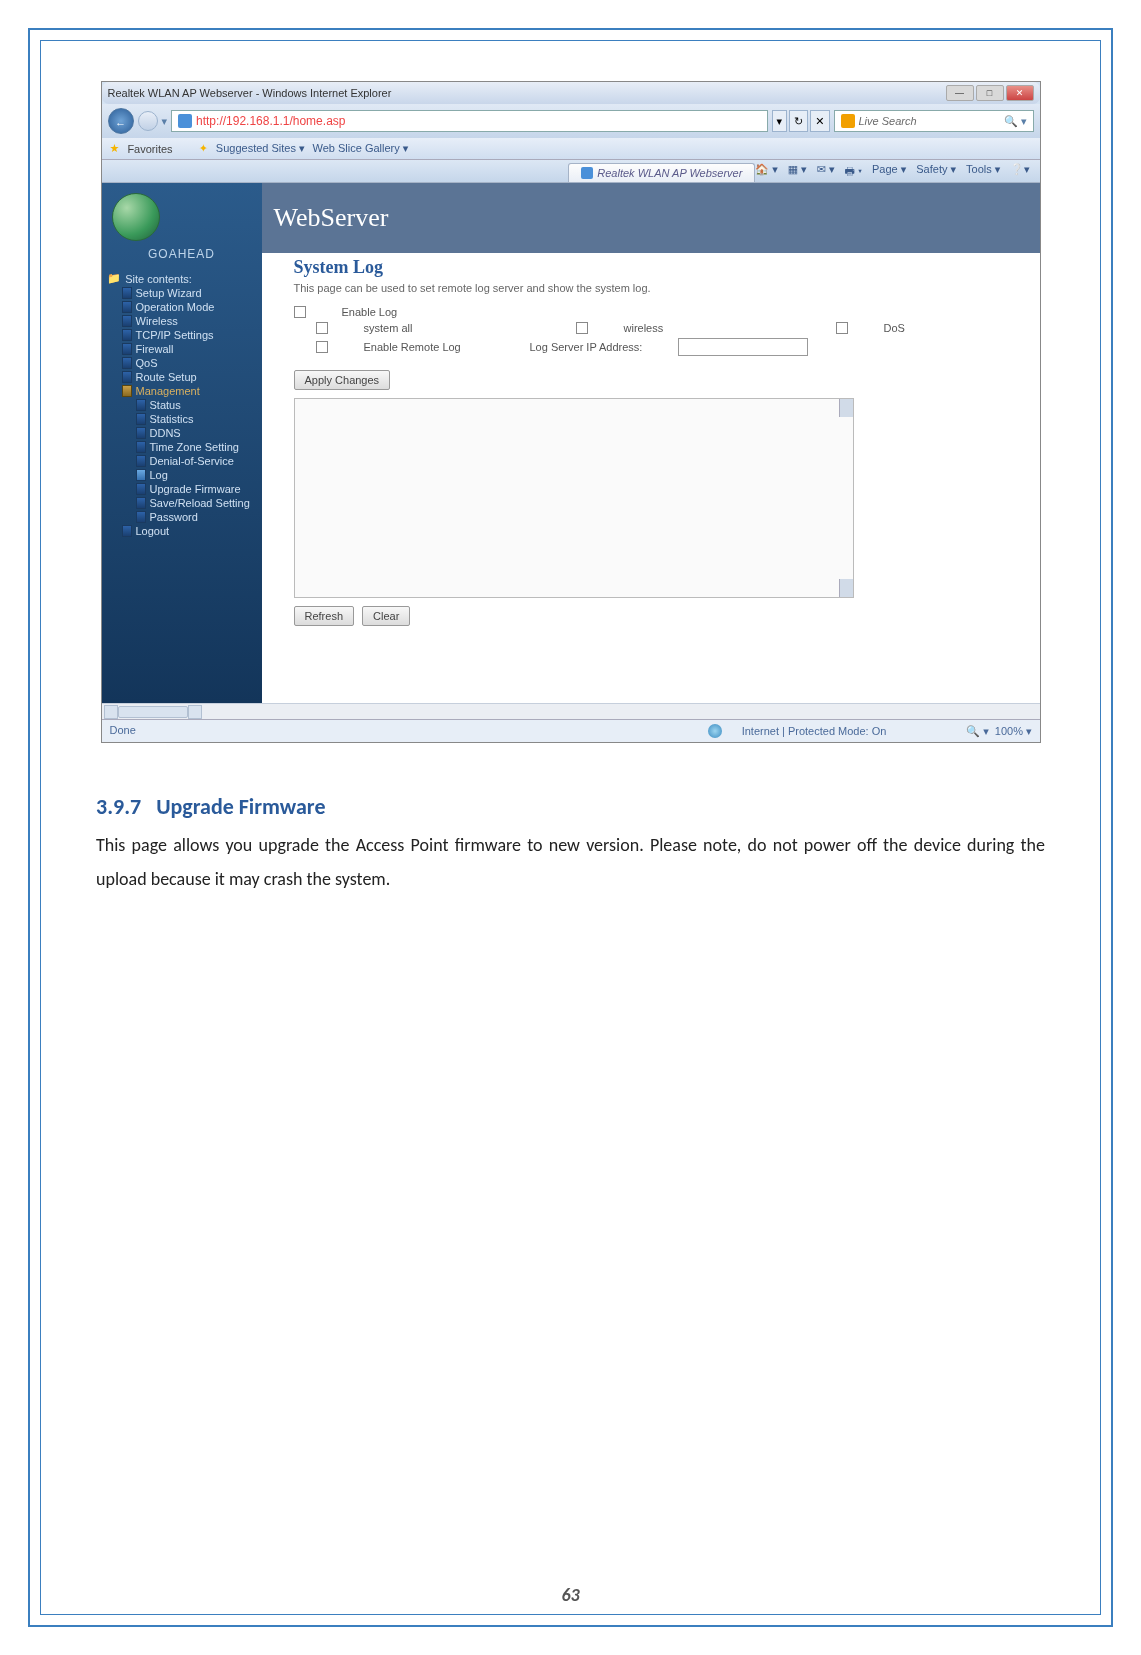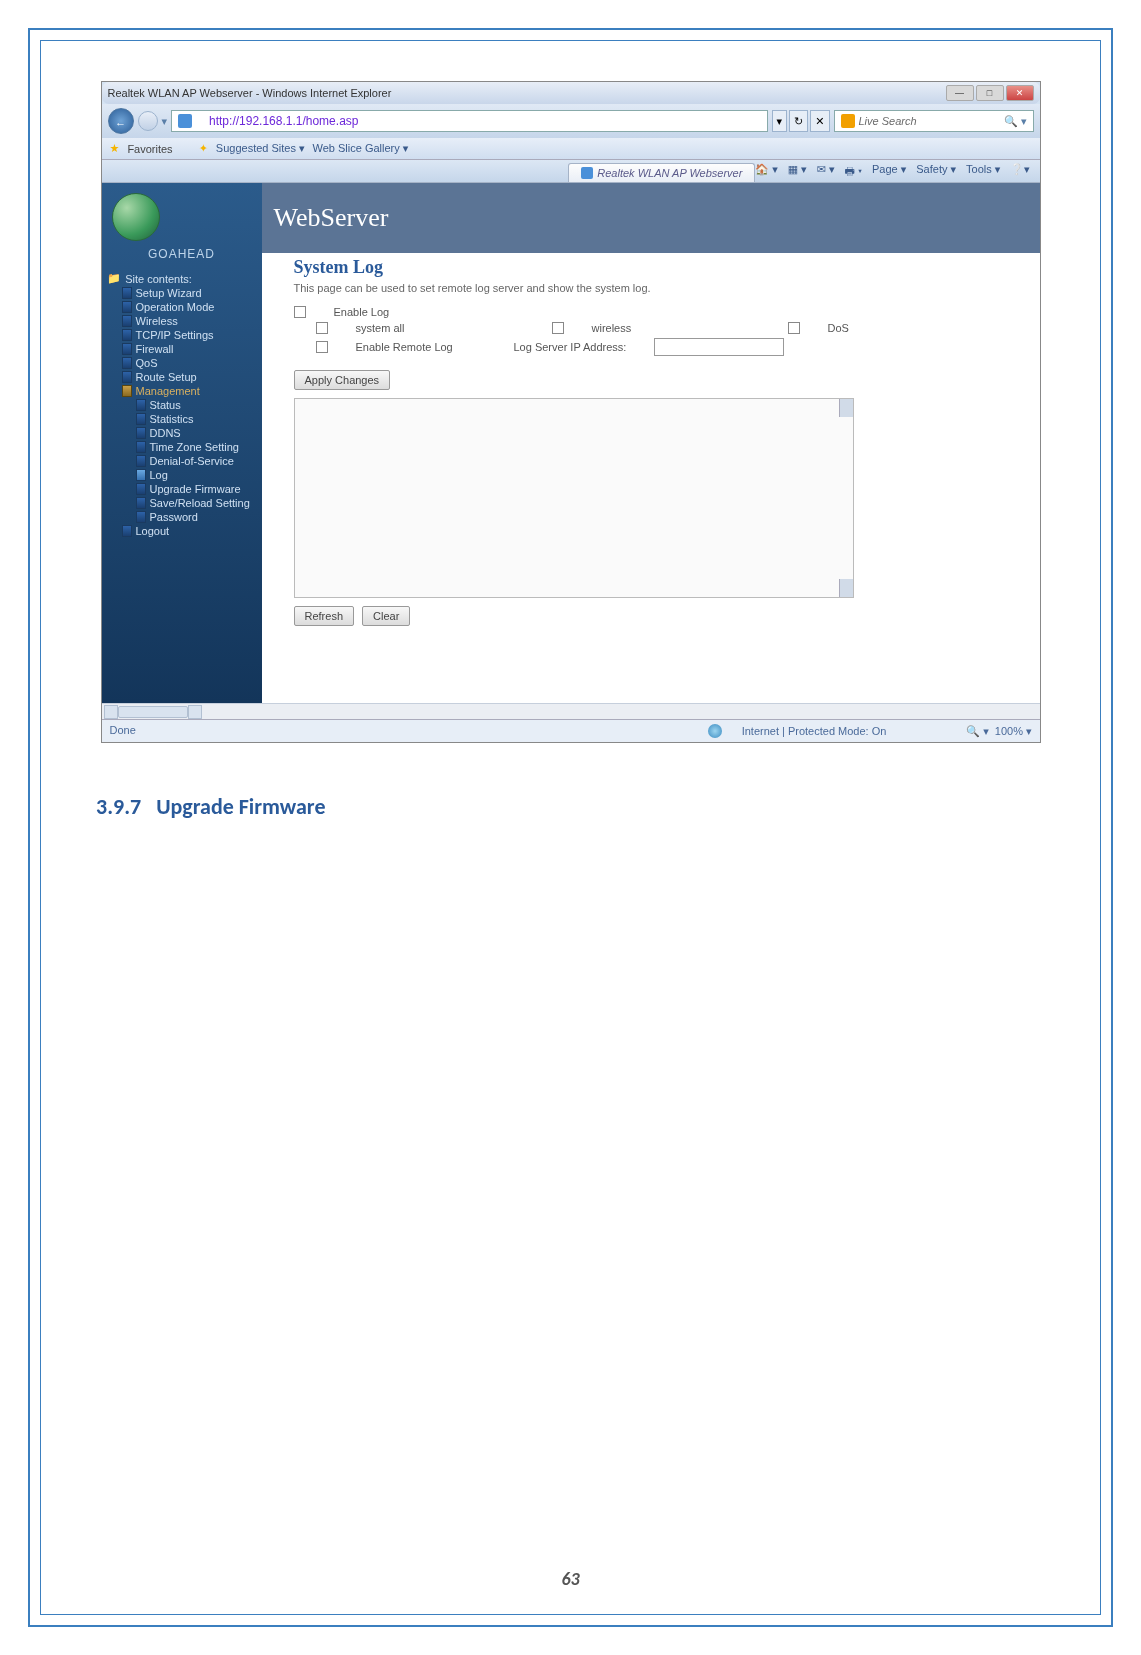--- a/index.html
+++ b/index.html
@@ -66,22 +66,22 @@
     }
     .addr-input {
       flex: 1;
       background: #fff;
       border: 1px solid #8aa;
       height: 22px;
       padding: 0 6px;
       display: flex;
       align-items: center;
       font-size: 12px;
-      color: #6d28d9;
-      gap:17px;
+      color: #ef4444;
+      gap:4px;
     }
     .addr-input .ie-icon { width:14px;height:14px;background:#4a90d9;border-radius:2px;display:inline-block; }
     .addr-tail { display:flex; align-items:center; gap:2px; }
     .addr-tail .btn { height:22px; border:1px solid #9cb3ce; background:#e7eef7; padding:0 4px; line-height:20px; font-size:11px; }
     .search-box {
       width: 200px;
       background: #fff;
       border: 1px solid #8aa;
       height: 22px;
       padding: 0 6px;
@@ -153,21 +153,21 @@
     .main {
       flex:1;
       background: linear-gradient(#5b7495 0, #5b7495 70px, #ffffff 70px, #ffffff 100%);
       padding-bottom: 10px;
     }
     .banner { height:70px; display:flex; align-items:center; padding-left: 12px; }
     .banner-title { color:#fff; font-size:26px; font-family: Georgia, serif; }
     .page-body { padding: 4px 14px 10px 32px; background:#fff; }
     .page-h1 { color:#2a5a9a; font-size:18px; font-weight:bold; font-family: Georgia, serif; margin-bottom:4px; }
     .page-desc { font-size:11px; color:#666; margin-bottom:12px; }
-    .field-row { display:flex; align-items:center; gap: 28px; margin: 4px 0; font-size:11px; color:#555;}
+    .field-row { display:flex; align-items:center; gap: 36px; margin: 4px 0; font-size:11px; color:#555;}
     .field-row.indent { padding-left: 22px; }
     .chk { width:12px;height:12px;border:1px solid #888;background:#fff;display:inline-block;}
     .lbl { min-width: 100px; display:inline-block;}
     .txtinput { width: 130px; height:18px; border:1px solid #999; background:#fff;}
     .btn-classic { background: linear-gradient(#f7f7f7,#dcdcdc); border:1px solid #999; padding:3px 10px; font-size:11px; color:#444; border-radius:2px;}
     .log-area { width: 560px; height: 200px; border: 1px solid #bbb; background: #fafafa; margin: 8px 0; position:relative;}
     .log-area .scroll-thumb { position:absolute; right:0; top:0; width:14px; height:18px; background:#d1dbe8; border-left:1px solid #aab;}
     .log-area .scroll-thumb.bot { top:auto; bottom:0;}
     .btnrow { display:flex; gap:8px; margin-top:6px;}
     .statusbar { background:#e7eef7; border-top:1px solid #aab; padding:4px 8px; display:flex; justify-content:space-between; color:#4a6a9a; font-size:11px;}
@@ -184,21 +184,21 @@
       margin: 0 0 8px 0;
     }
     .doc-para {
       font-size: 18px;
       color:#222;
       line-height: 1.9;
       text-align: justify;
     }
     .page-num {
       position: absolute;
-      bottom: 24px;
+      bottom: 8px;
       left: 0; right: 0;
       text-align: center;
       font-weight: bold;
       font-style: italic;
       color: #555;
       font-size: 18px;
     }
   </style>
 </head>
 <body>
@@ -391,15 +391,16 @@
         <span>Internet | Protected Mode: On</span>
         <span style="width:40px"></span>
         <span>🔍 ▾ &nbsp;<span>100%</span> ▾</span>
       </span>
     </div>
   </div>
 
   <div class="doc-heading">
     <span>3.9.7</span>&nbsp;&nbsp;&nbsp;<span>Upgrade Firmware</span>
   </div>
+  <p class="doc-para">This page allows you upgrade the Access Point firmware to new version. Please note, do not power off the device during the upload because it may crash the system.</p>
 
   <div class="page-num">63</div>
 </div>
 
 </body></html>

